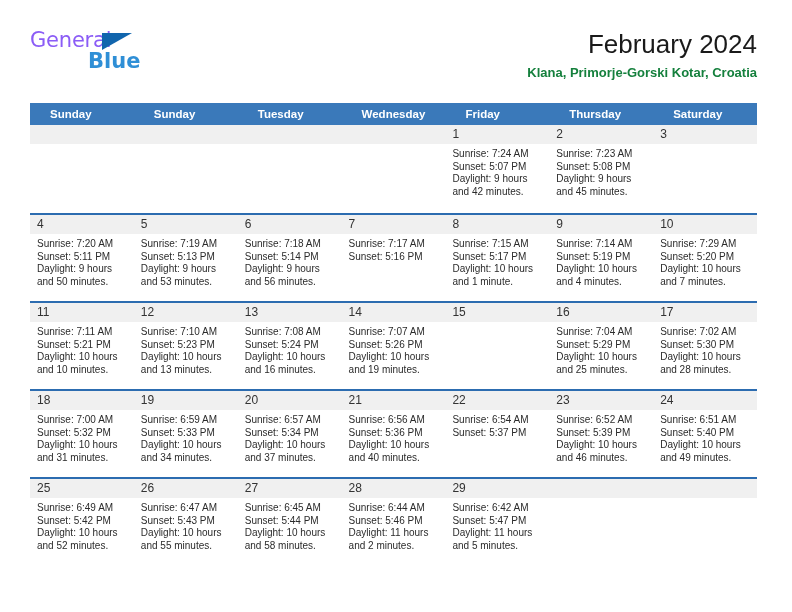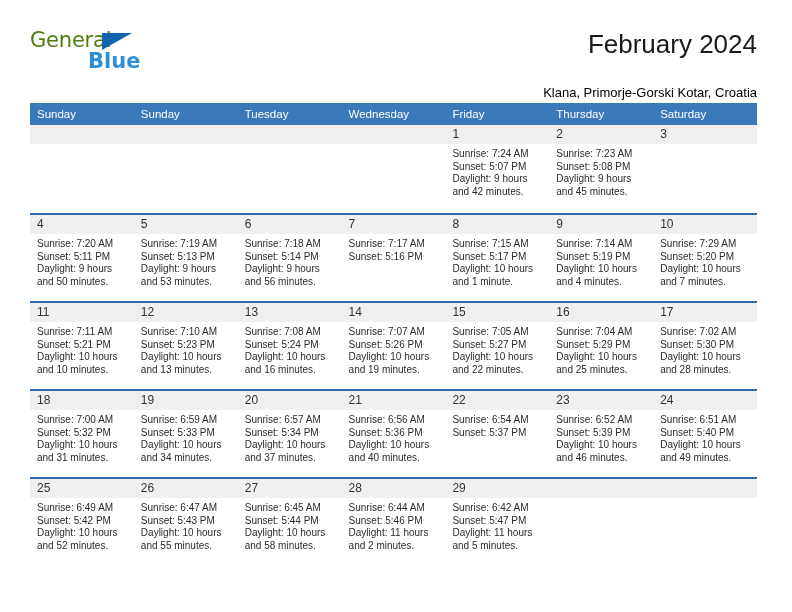--- a/index.html
+++ b/index.html
@@ -39,21 +39,21 @@
     width: 130px;
     height: 52px;
     user-select: none;
   }
   .brand-general {
     position: absolute;
     left: 0;
     top: 0;
     font-size: 21px;
     letter-spacing: -0.2px;
-    color: #4d7c0f;
+    color: #8b5cf6;
     font-family: "DejaVu Sans", sans-serif;
     font-weight: 400;
   }
   .brand-triangle {
     position: absolute;
     left: 72px;
     top: 5px;
     width: 0;
     height: 0;
     border-left: 30px solid #1165ad;
@@ -75,47 +75,48 @@
   }
   .cal-title {
     font-size: 26px;
     font-weight: 400;
     color: #1a1a1a;
     line-height: 32px;
     white-space: nowrap;
   }
   .cal-subtitle {
     font-size: 13px;
-    font-weight: 400;
-    color: #000000;
+    font-weight: 700;
+    color: #15803d;
     line-height: 18px;
-    margin-top: 24px;
+    margin-top: 4px;
     white-space: nowrap;
   }
 
   
   .calendar {
     position: absolute;
     left: 30px;
     top: 103px;
     width: 727px;
   }
   .weekdays {
     display: flex;
     background: #3a79ba;
     height: 22px;
   }
   .weekday {
     flex: 1 1 0;
     color: #ffffff;
     font-size: 11.5px;
     line-height: 22px;
-    padding-left: 7px;
+    padding-left: 20px;
     box-sizing: border-box;
     white-space: nowrap;
+    font-weight: bold;
   }
 
   .week {
     display: flex;
     position: relative;
     border-top: 2px solid #2c6cb0;
     height: 88px;
     box-sizing: border-box;
   }
   .week.first {
@@ -341,25 +342,20 @@
             <div class="dayinfo">
               <div>Sunrise: 7:07 AM</div>
               <div>Sunset: 5:26 PM</div>
               <div class="daylight-line">Daylight: 10 hours and 19 minutes.</div>
             </div>
           </div>
           <div class="daycell">
             <div class="daynum-band">
               <span class="daynum">15</span>
             </div>
-            <div class="dayinfo">
-              <div>Sunrise: 7:05 AM</div>
-              <div>Sunset: 5:27 PM</div>
-              <div class="daylight-line">Daylight: 10 hours and 22 minutes.</div>
-            </div>
           </div>
           <div class="daycell">
             <div class="daynum-band">
               <span class="daynum">16</span>
             </div>
             <div class="dayinfo">
               <div>Sunrise: 7:04 AM</div>
               <div>Sunset: 5:29 PM</div>
               <div class="daylight-line">Daylight: 10 hours and 25 minutes.</div>
             </div>

